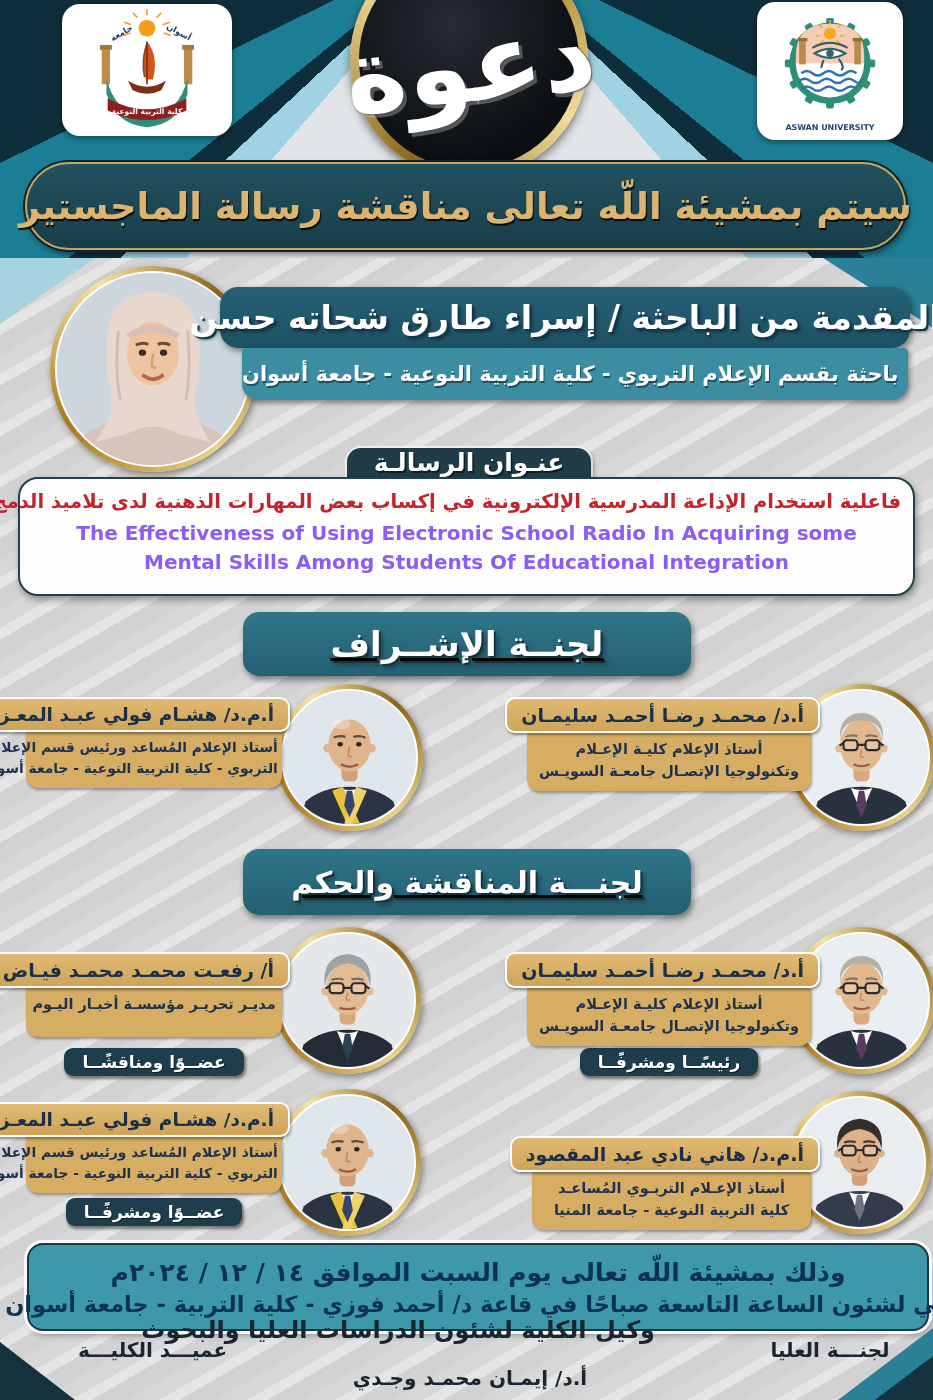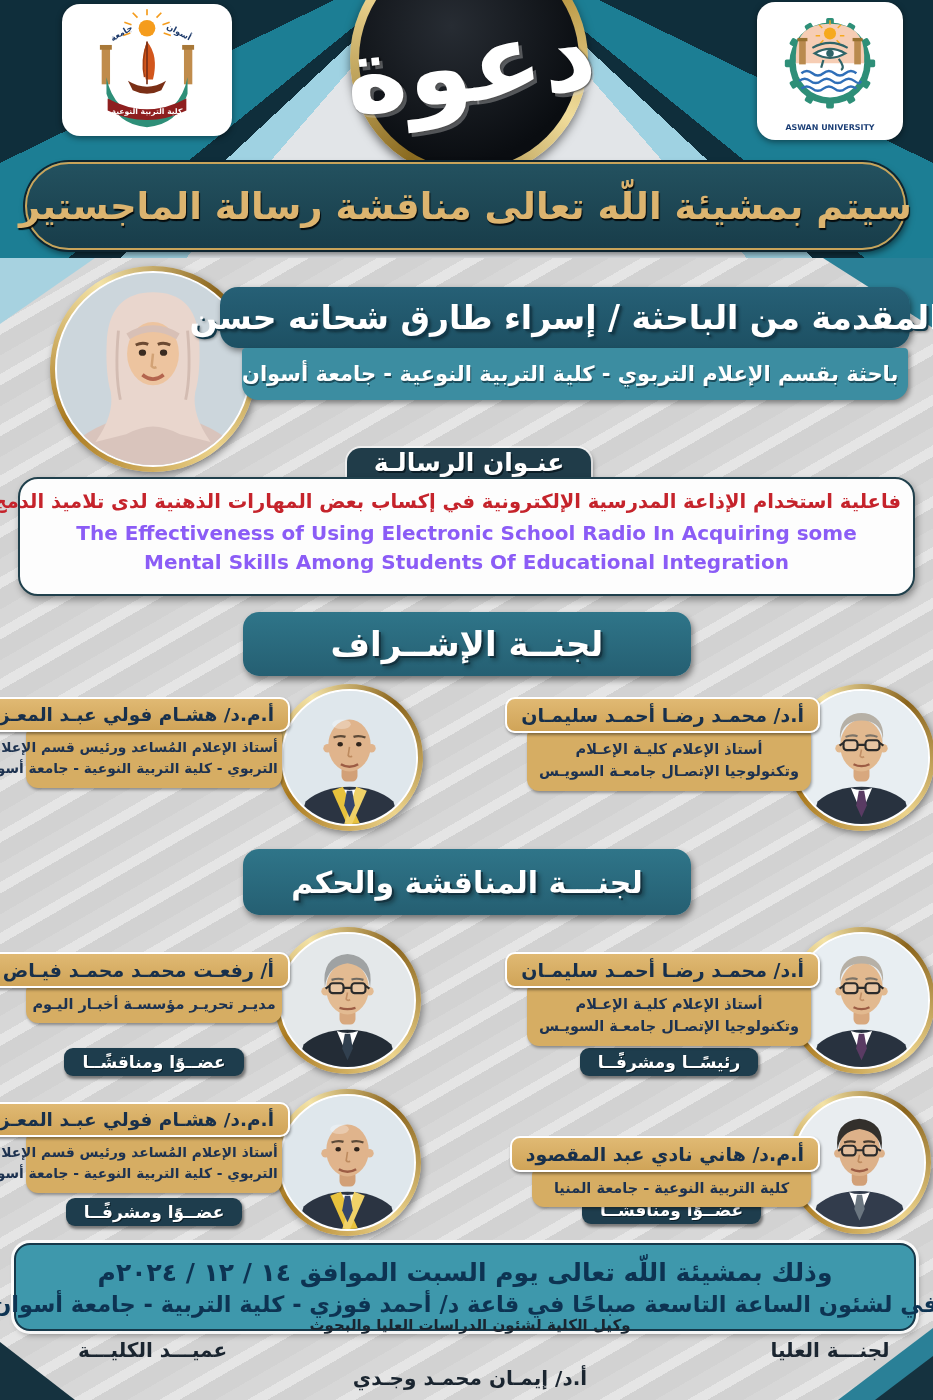--- a/index.html
+++ b/index.html
@@ -58,21 +58,21 @@
   .t-badge{position:absolute;display:flex;align-items:flex-start;justify-content:center;
     background:#203c49;border-radius:14px 14px 10px 10px;box-shadow:0 0 0 2px rgba(255,255,255,.65),2px 3px 5px rgba(0,0,0,.45);margin-top:17px;}
   .t-badge span{color:#fff;font-weight:bold;font-size:25px;text-shadow:1.5px 1.5px 0 #0c1d26;}
   .t-box{position:absolute;background:#fdfdfd;border:2.5px solid #20404c;border-radius:20px;
     box-shadow:2px 4px 7px rgba(0,0,0,.35);padding:9px 12px;text-align:center;}
   .t-ar{color:#c5232b;font-weight:bold;font-size:19.5px;white-space:nowrap;margin-top:2px;}
   .t-en{color:#8b5cf6;font-weight:bold;font-size:20px;line-height:1.45;margin-top:6px;}
 
   
   .sec-header{position:absolute;display:flex;align-items:center;justify-content:center;
-    background:linear-gradient(180deg,#2f7589,#255f72);border-radius:16px;box-shadow:2px 4px 6px rgba(0,0,0,.45);}
+    background:linear-gradient(180deg,#2f7589,#255f72);border-radius:16px;box-shadow:2px 4px 6px rgba(0,0,0,.45);text-decoration:underline;}
   .sec-header span{color:#fff;font-weight:bold;font-size:34px;white-space:nowrap;
     text-shadow:2px 2px 0 #143340,4px 4px 4px rgba(0,0,0,.35);}
   .member{position:absolute;text-align:center;}
   .m-name{position:relative;z-index:2;display:block;width:max-content;margin:0 auto;
     background:linear-gradient(180deg,#e0b973,#d0a458);border:2px solid #fff;border-radius:10px;
     box-shadow:1px 2px 3px rgba(0,0,0,.4);padding:5px 14px;font-size:19px;font-weight:bold;color:#18304b;white-space:nowrap;}
   .m-roles{position:relative;z-index:1;background:#d6ad63;border-radius:12px;margin:-8px auto 0;width:94%;
     padding:13px 4px 8px;box-shadow:1px 2px 3px rgba(0,0,0,.35);}
   .m-role{font-size:14.5px;font-weight:bold;color:#1d3250;line-height:1.55;white-space:nowrap;}
   .badge-row{position:absolute;text-align:center;}
@@ -310,21 +310,21 @@
           <path d="M47 40.5 H53 M36.5 39 L33.5 41 M63.5 39 L66.5 41" fill="none"></path>
         </g>
         <path d="M50 44 L49 49 Q50 50.5 52 49.5" stroke="#c29067" stroke-width="1.2" fill="none"></path>
         <path d="M44 55 Q50 58 56 55" stroke="#9c5c44" stroke-width="1.7" fill="none"></path>
       </svg>
     </div>
   </div>
 
   <div class="member ar" style="left:18px;top:952px;width:272px;">
     <span class="m-name">أ/ رفعـت محمـد محمـد فيـاض</span>
-    <div class="m-roles" style="padding-bottom:8px;">
+    <div class="m-roles" style="padding-bottom:22px;">
       <div class="m-role">مديـر تحريـر مؤسسـة أخبـار اليـوم</div>
     </div>
   </div>
   <div class="badge-row ar" style="left:18px;top:1048px;width:272px;">
     <span class="m-badge">عضــوًا ومناقشًــا</span>
   </div>
   <div class="pring" style="left:274px;top:927px;width:147px;height:147px;">
     <div class="pinner">
       <svg viewBox="0 0 100 100" preserveAspectRatio="xMidYMid slice">
         <rect width="100" height="100" fill="#e4e8ea"></rect>
@@ -344,20 +344,21 @@
         </g>
         <path d="M50 44 L49 49 Q50 50.5 52 49.5" stroke="#c29067" stroke-width="1.2" fill="none"></path>
         <path d="M44 55.5 Q50 57.5 56 55.5" stroke="#9c5c44" stroke-width="1.7" fill="none"></path>
       </svg>
     </div>
   </div>
 
   <div class="member ar" style="left:523px;top:1102px;width:297px;margin-top:34px;">
     <span class="m-name">أ.م.د/ هاني نادي عبد المقصود</span>
     <div class="m-roles">
+      <div class="m-role">أستاذ الإعـلام التربـوي المُساعـد</div>
       <div class="m-role">كلية التربية النوعية - جامعة المنيا</div>
     </div>
   </div>
   <div class="badge-row ar" style="left:523px;top:1196px;width:297px;">
     <span class="m-badge">عضــوًا ومناقشًــا</span>
   </div>
   <div class="pring" style="left:788px;top:1091px;width:143px;height:143px;">
     <div class="pinner">
       <svg viewBox="0 0 100 100" preserveAspectRatio="xMidYMid slice">
         <rect width="100" height="100" fill="#e9edf0"></rect>
@@ -407,27 +408,27 @@
         <ellipse cx="44" cy="25" rx="7" ry="3.6" fill="rgba(255,255,255,.3)"></ellipse>
         <path d="M38 35 Q43 33 47 34.5 M53 34.5 Q57 33 62 35" stroke="#5d4a38" stroke-width="1.7" fill="none"></path>
         <ellipse cx="43" cy="40" rx="2" ry="1.7" fill="#2f241c"></ellipse>
         <ellipse cx="57" cy="40" rx="2" ry="1.7" fill="#2f241c"></ellipse>
         <path d="M50 42 L49 48.5 Q50 50 52 49" stroke="#bd8a5e" stroke-width="1.2" fill="none"></path>
         <path d="M43.5 55 Q50 59 56.5 55" stroke="#9c5c44" stroke-width="1.8" fill="none"></path>
       </svg>
     </div>
   </div>
 
-  <div class="sched ar" style="left:14px;top:1243px;width:902px;height:88px;">
+  <div class="sched ar" style="left:27px;top:1243px;width:902px;height:88px;">
     <div class="l1">وذلك بمشيئة اللّه تعالى يوم السبت الموافق ١٤ / ١٢ / ٢٠٢٤م</div>
     <div class="l2">في لشئون الساعة التاسعة صباحًا في قاعة د/ أحمد فوزي - كلية التربية - جامعة أسوان</div>
   </div>
 
   <div class="foot ar" style="left:740px;top:1338px;width:180px;">لجنـــة العليا</div>
-  <div class="foot ar" style="left:285px;top:1316px;width:370px;font-size:15px;">وكيل الكلية لشئون الدراسات العليا والبحوث</div>
+  <div class="foot ar" style="left:285px;top:1316px;width:370px;font-size:24px;">وكيل الكلية لشئون الدراسات العليا والبحوث</div>
   <div class="foot ar" style="left:315px;top:1366px;width:310px;">أ.د/ إيمـان محمـد وجـدي</div>
   <div class="foot ar" style="left:45px;top:1338px;width:215px;">عميـــد الكليـــة</div>
 
   <div class="corner" style="left:0;bottom:0;width:75px;height:58px;background:#15323f;clip-path:polygon(0 0,0 100%,100% 100%);"></div>
   <div class="corner" style="right:0;bottom:0;width:95px;height:72px;background:#2a8097;clip-path:polygon(100% 0,100% 100%,0 100%);"></div>
   <div class="corner" style="right:0;bottom:0;width:58px;height:44px;background:#15323f;clip-path:polygon(100% 0,100% 100%,0 100%);"></div>
 
 </div>
 
 </body></html>

